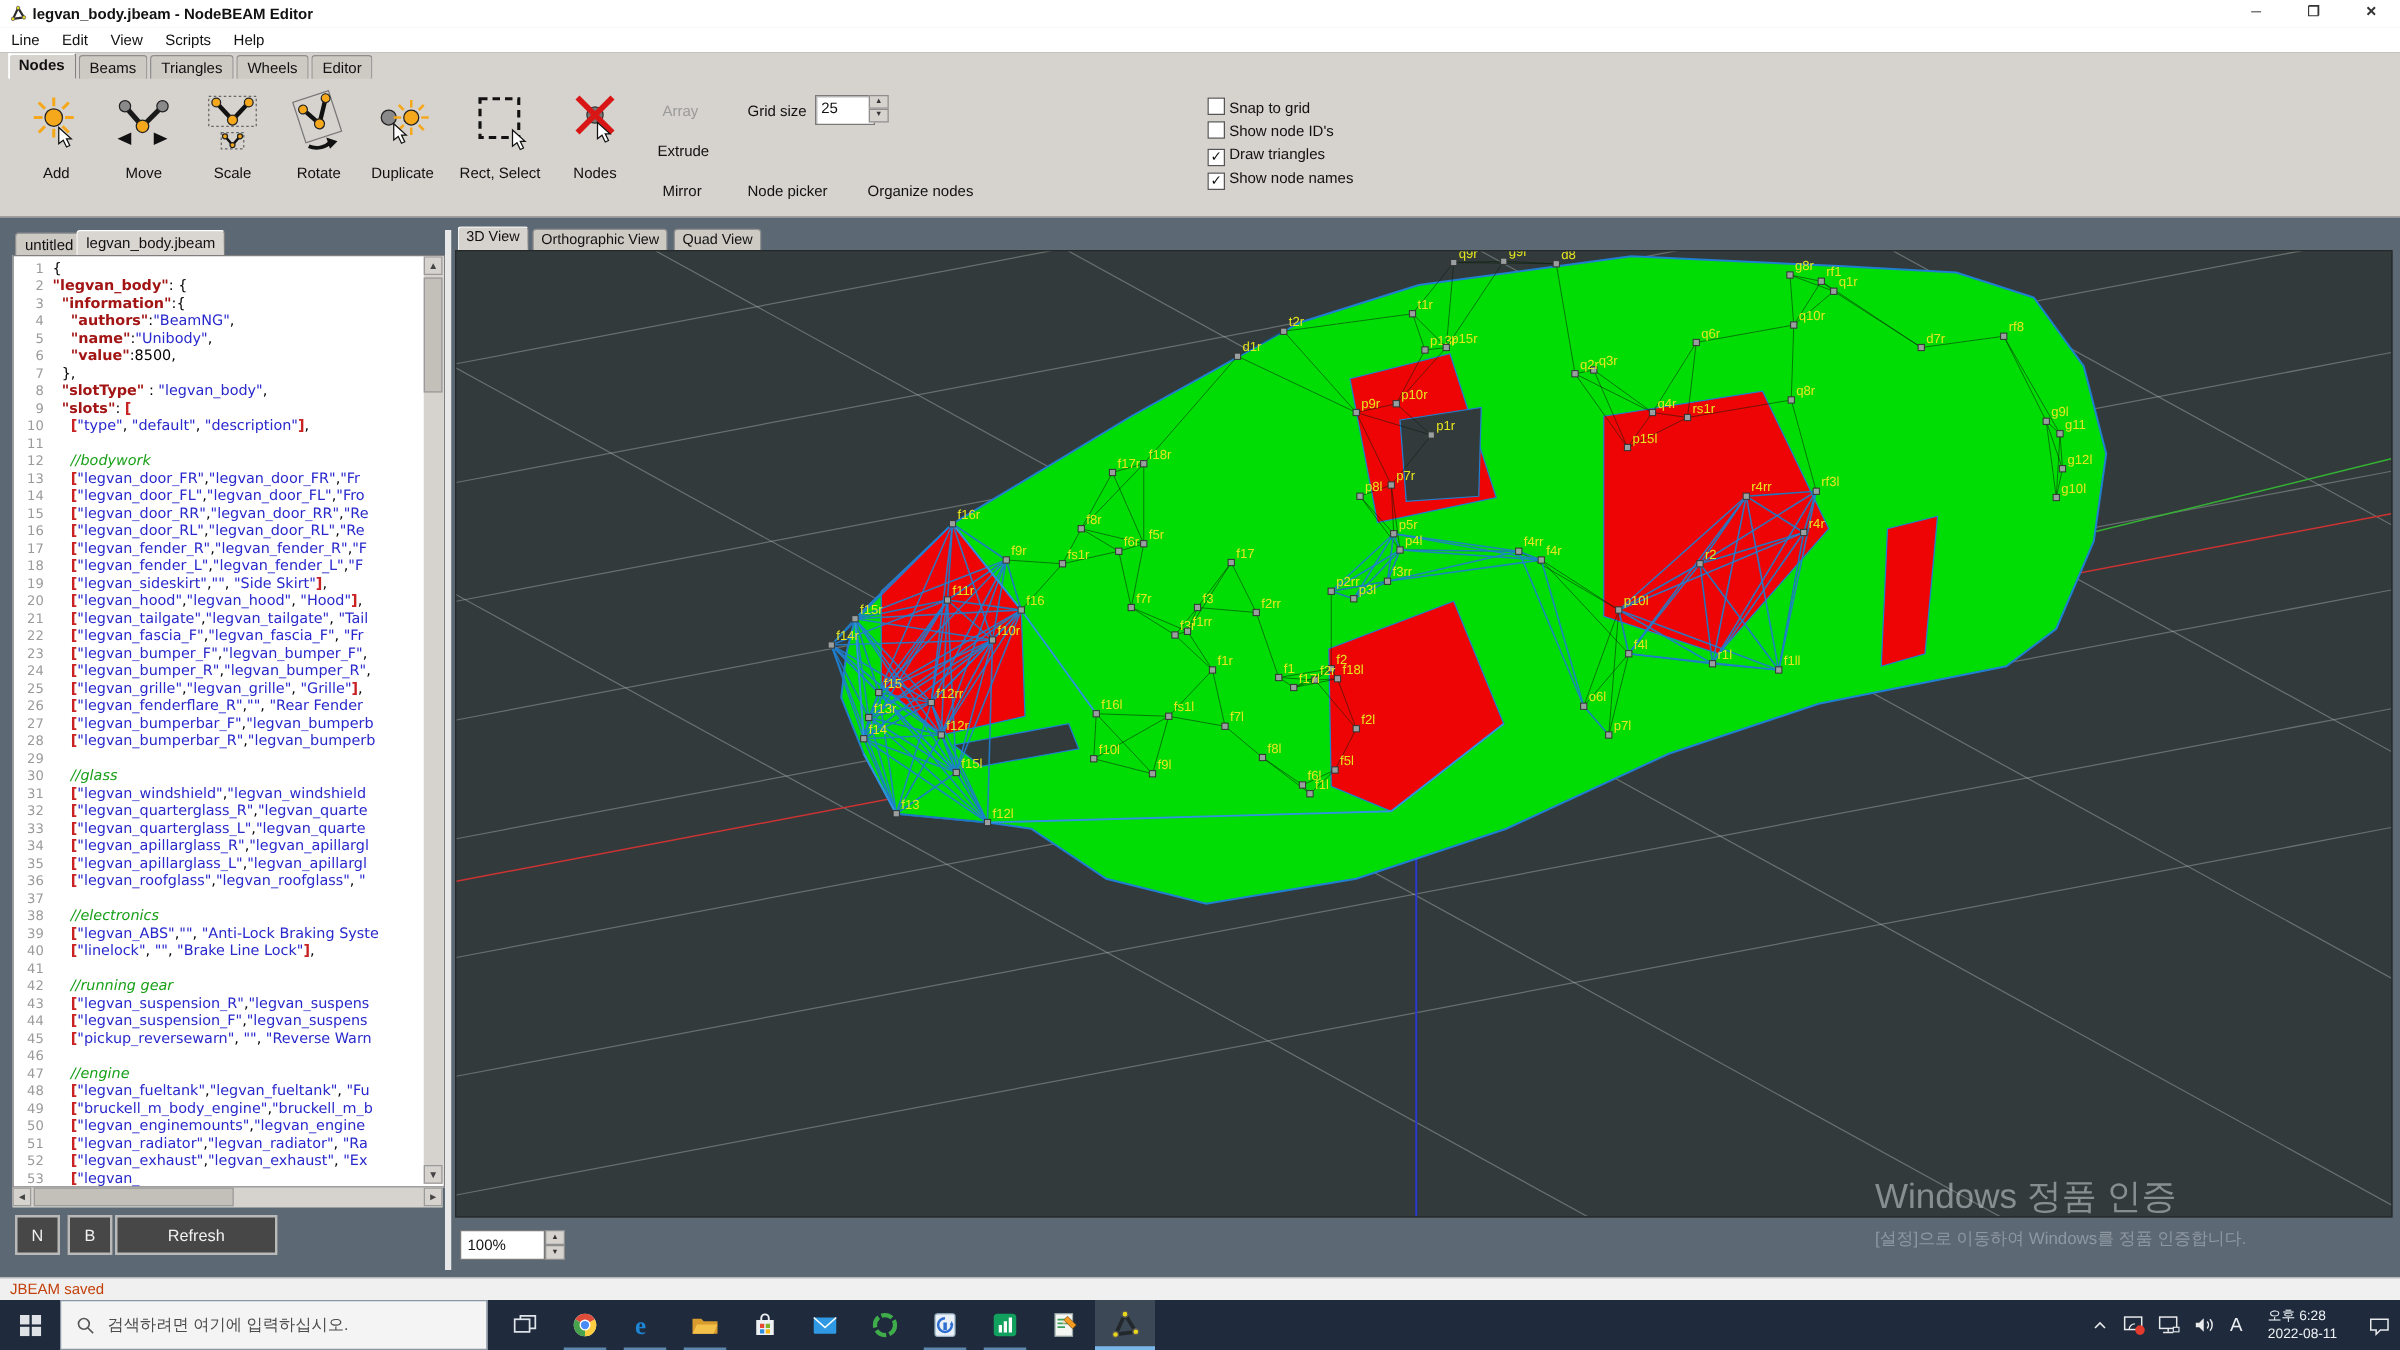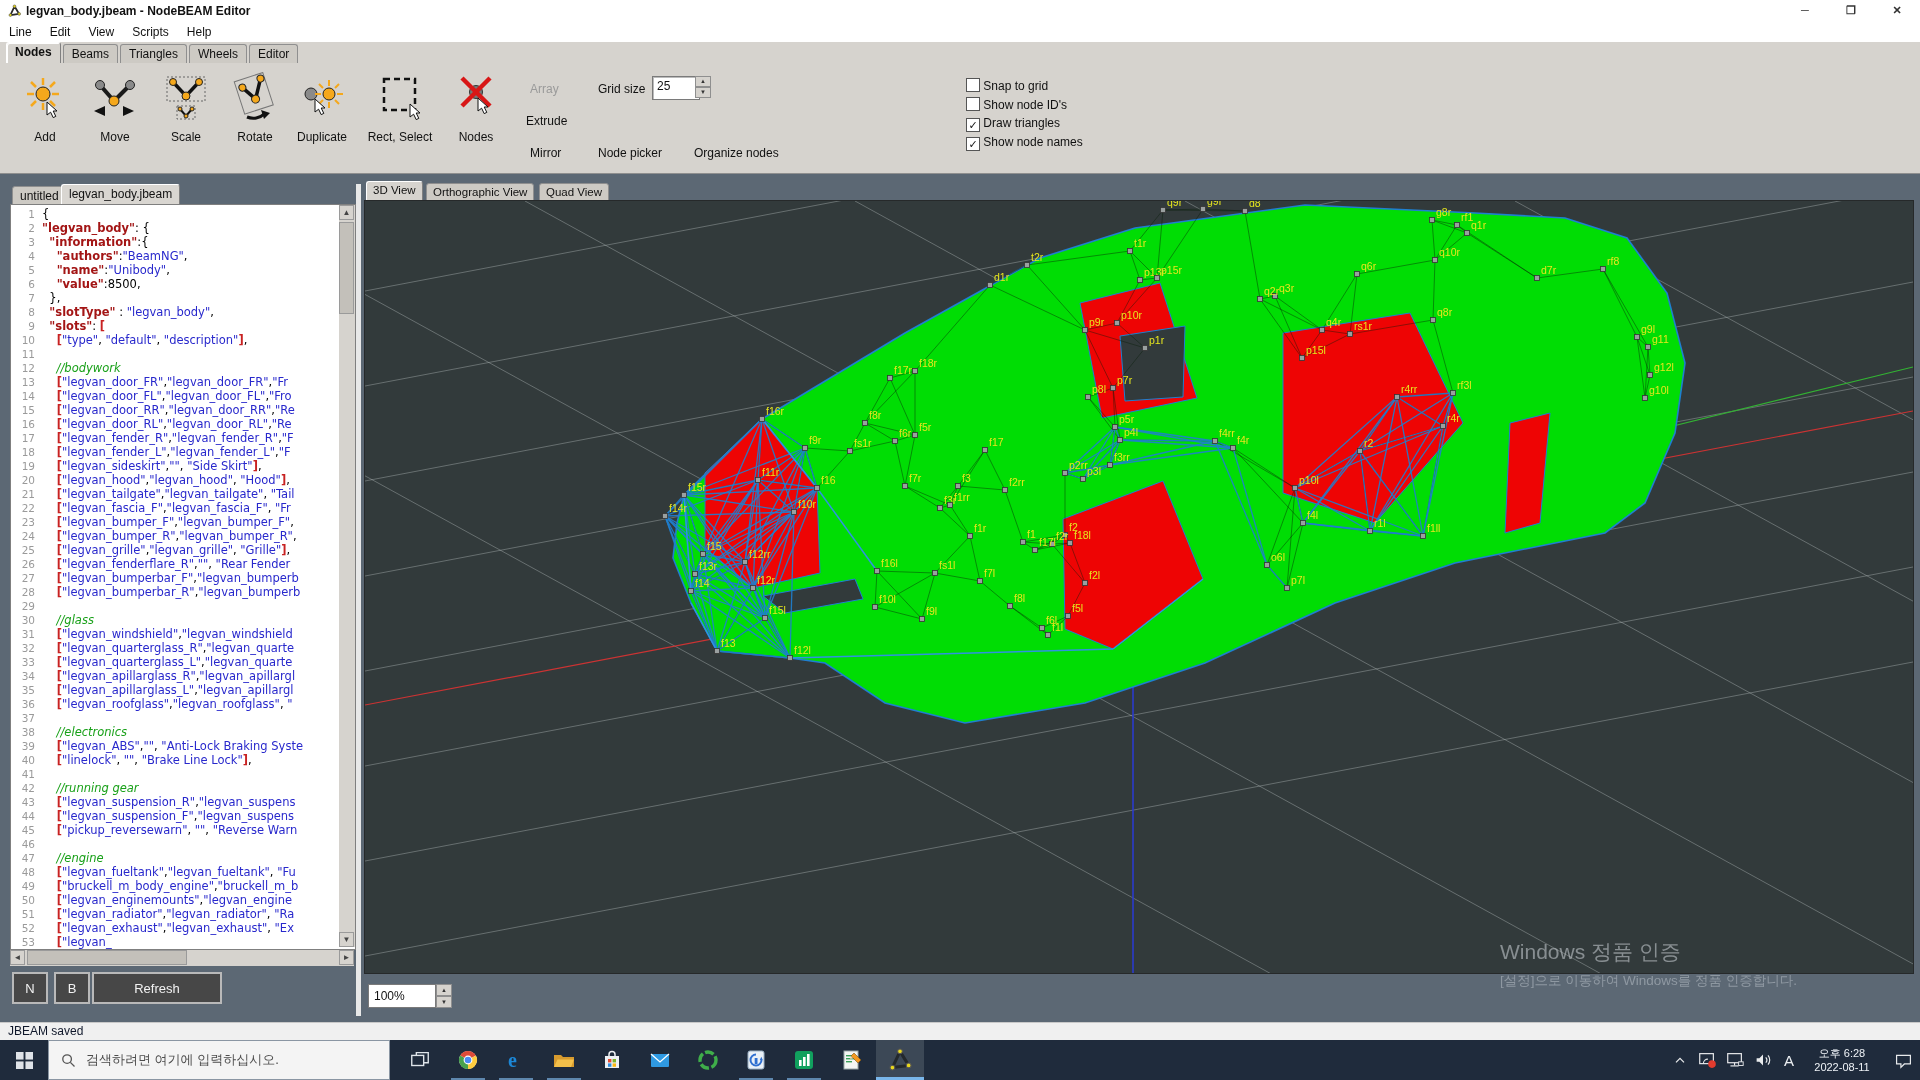--- a/index.html
+++ b/index.html
@@ -49,41 +49,41 @@
   .darkbtn{position:absolute;background:#474747;border:2px solid #b9b9b9;color:#f2f2f2;font-size:13px;
            text-align:center;box-sizing:border-box;}
   
   #splitter{left:356px;top:184px;width:5px;height:832px;background:#e8e8e8;}
 
   
   .vtab{position:absolute;font-size:11.5px;color:#111;background:#cdcac4;border:1px solid #8f8f8f;padding:2px 6px;border-radius:3px 3px 0 0;}
   .vtab.sel{background:#d6d3ce;border-color:#fff #808080 #d6d3ce #fff;}
   #viewport{left:364px;top:200px;width:1548px;height:772px;background:#323a3b;border:1px solid #26292a;overflow:hidden;}
   #watermark{left:1500px;top:938px;width:420px;color:rgba(205,211,217,0.55);pointer-events:none;}
-  #watermark .l1{font-size:21px;}
+  #watermark .l1{font-size:28px;}
   #watermark .l2{font-size:13.5px;margin-top:6px;color:rgba(205,211,217,0.45);}
   #zoombox{left:368px;top:984px;width:68px;height:24px;background:#fff;border:1px solid #7a7a7a;font-size:12px;
            padding:4px 0 0 5px;color:#111;box-sizing:border-box;}
 
   
   #statusbar{left:0;top:1022px;width:1920px;height:18px;background:#f0f0f0;border-top:1px solid #c9c9c9;
-             font-size:12px;color:#0f172a;padding:1px 0 0 8px;box-sizing:border-box;}
+             font-size:12px;color:#c2410c;padding:1px 0 0 8px;box-sizing:border-box;}
 
   
   #taskbar{left:0;top:1040px;width:1920px;height:40px;background:#1f2b3c;}
   #startbtn{left:0;top:0;width:48px;height:40px;display:flex;align-items:center;justify-content:center;}
   #searchbox{left:48px;top:0;width:342px;height:40px;background:#f4f4f4;border:1px solid #8a96a3;box-sizing:border-box;
              display:flex;align-items:center;}
   #searchbox .ph{font-size:13px;color:#4c4c4c;margin-left:10px;}
   .appslot{position:absolute;top:0;width:48px;height:40px;display:flex;align-items:center;justify-content:center;}
   .appslot.active{background:#3c4856;}
   .appslot .uline{position:absolute;left:7px;right:7px;bottom:0;height:2px;background:#5e87ad;}
   .appslot.active .uline{left:0;right:0;height:3px;background:#79b6ea;}
   .tray{position:absolute;top:0;height:40px;display:flex;align-items:center;justify-content:center;}
-  #clock{color:#eef2f6;font-size:11px;line-height:14px;text-align:center;}
+  #clock{color:#eef2f6;font-size:11px;line-height:14px;text-align:left;}
 </style>
 </head>
 <body>
 
 <div id="app">
 
   <div class="abs" id="titlebar">
     <svg class="abs" style="left:7px;top:4px" width="15" height="14" viewBox="0 0 24 24">
       <path d="M5,19 L12,4 L20,17 Z" fill="none" stroke="#2a2a2a" stroke-width="3" stroke-linejoin="round"></path>
       <circle cx="5" cy="19" r="2.4" fill="#e8d81c" stroke="#555"></circle>

